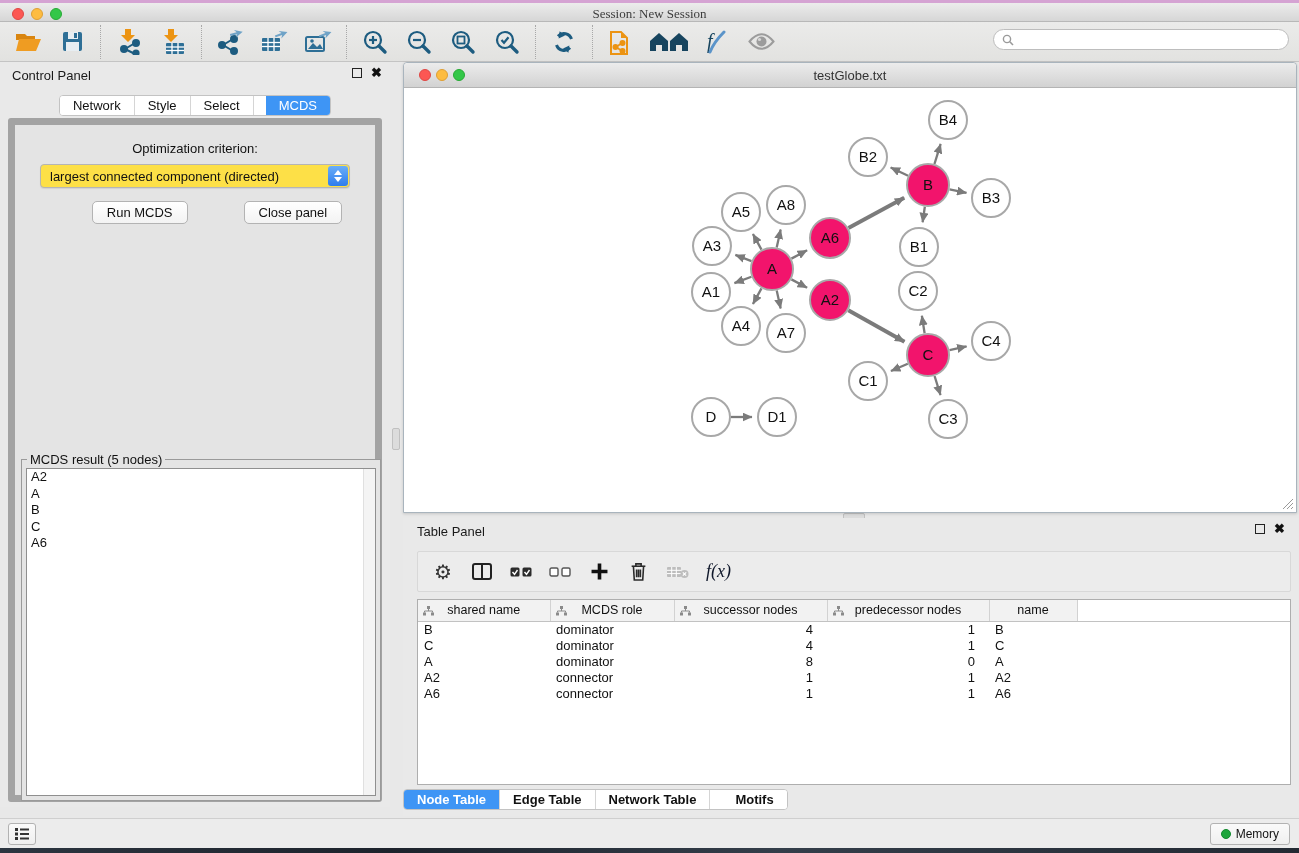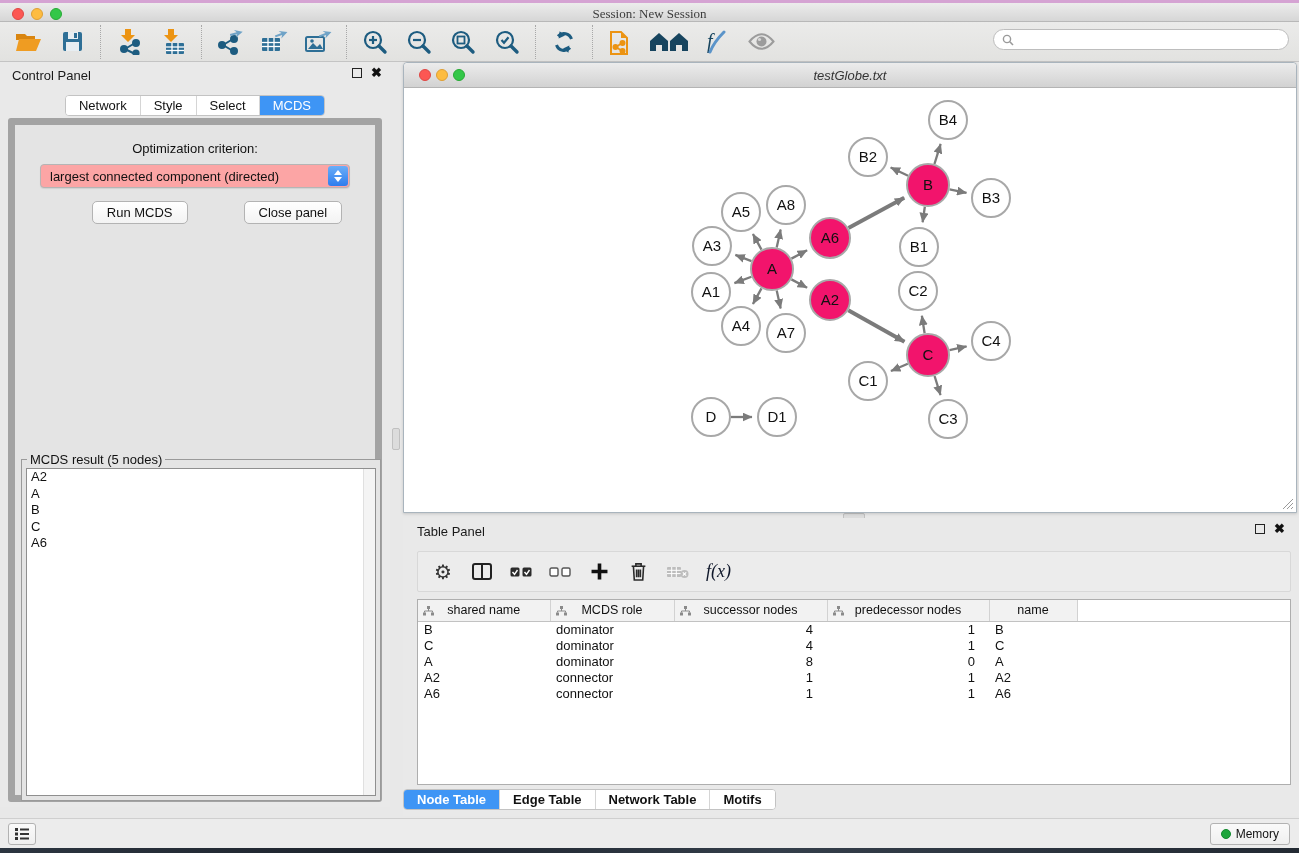--- a/index.html
+++ b/index.html
@@ -30,27 +30,27 @@
   .control-panel { position:absolute; left:0; top:62px; width:390px; height:745px; background:#e9e9e9; }
   .panel-head { position:relative; height:26px; }
   .panel-head .panel-title { position:absolute; left:12px; top:6px; font-size:13px; color:#1a1a1a; }
   .panel-head .win-btns { position:absolute; right:8px; top:6px; display:flex; gap:9px; align-items:center; }
   .float-btn { width:10px; height:10px; border:1.5px solid #222; background:transparent; }
   .close-btn { font-size:13px; font-weight:bold; color:#111; line-height:10px; }
 
   .cp-tabs { position:absolute; left:0; right:0; top:33px; display:flex; justify-content:center; }
   .seg { display:flex; border:1px solid #c3c3c3; border-radius:4px; overflow:hidden; background:#fff; }
   .seg .seg-item { padding:2px 13px; font-size:13px; background:#fff; border-right:1px solid #d5d5d5; color:#111; }
-  .seg .seg-item:last-child { border-right:none; }
+  .seg .seg-item:last-child { border-right:none;margin-left:12px; }
   .seg .seg-item.active { background:#3e95f5; color:#fff; }
 
   .cp-content { position:absolute; left:8px; top:56px; width:374px; height:684px;
     background:#e4e4e4; border:7px solid #a3a3a3; border-radius:3px; }
   .opt-label { text-align:center; margin-top:16px; font-size:13px; }
-  .dropdown { position:relative; margin:8px auto 0 auto; width:310px; height:24px; background:#fca5a5;
+  .dropdown { position:relative; margin:8px auto 0 auto; width:310px; height:24px; background:#fde047;
     border:1px solid #b5b5b5; border-radius:4px; box-shadow:0 1px 1px rgba(0,0,0,.08); }
   .dropdown .dd-text { position:absolute; left:9px; top:4px; font-size:13px; color:#111; white-space:nowrap; }
   .dd-stepper { position:absolute; right:1px; top:1px; width:20px; height:20px; border-radius:3px;
     background:linear-gradient(#6aaef8,#2f7ded); display:flex; flex-direction:column; align-items:center; justify-content:center; gap:2px; }
   .dd-stepper .up { width:0; height:0; border-left:4px solid transparent; border-right:4px solid transparent; border-bottom:5px solid #fff; }
   .dd-stepper .down { width:0; height:0; border-left:4px solid transparent; border-right:4px solid transparent; border-top:5px solid #fff; }
   .cp-buttons { display:flex; justify-content:center; gap:12px; margin-top:13px; }
   .btn { background:linear-gradient(#ffffff,#f3f3f3); border:1px solid #b3b3b3; border-radius:5px;
     padding:3px 14px; font-size:13px; color:#111;margin-left:44px; }
 
@@ -59,21 +59,21 @@
   .result-title { position:absolute; left:5px; top:-8px; background:#e4e4e4; padding:0 3px; font-size:13px; }
   .result-list { position:absolute; left:4px; top:8px; right:4px; bottom:4px; background:#fff;
     border:1px solid #8f8f8f; overflow:hidden; }
   .result-scroll { position:absolute; right:0; top:0; bottom:0; width:12px; background:#f4f4f4; border-left:1px solid #e0e0e0; }
   .result-item { font-size:13px; line-height:16.5px; padding-left:4px; }
 
   
   .net-window { position:absolute; left:403px; top:62px; width:894px; height:451px;
     border:1px solid #a9b4bd; border-radius:4px 4px 0 0; background:#fff; box-shadow:0 1px 3px rgba(0,0,0,.15); }
   .net-titlebar { position:relative; height:25px; background:linear-gradient(#ececec,#d2d2d2);
-    border-bottom:1px solid #b4b4b4; border-radius:4px 4px 0 0;font-style:italic; }
+    border-bottom:1px solid #b4b4b4; border-radius:4px 4px 0 0; }
   .net-titlebar .title { position:absolute; left:0; right:0; top:5px; text-align:center; font-size:13px; color:#333; }
   .net-canvas { position:absolute; left:0; top:25px; right:0; bottom:0; background:#fff; overflow:hidden; }
   .resize-grip { position:absolute; right:2px; bottom:2px; width:13px; height:13px; }
   .splitter-grip-v { position:absolute; left:392px; top:428px; width:8px; height:22px;
     background:#dcdcdc; border:1px solid #c0c0c0; border-radius:2px; }
   .splitter-grip-h { position:absolute; left:843px; top:513px; width:22px; height:7px;
     background:#dcdcdc; border:1px solid #c0c0c0; border-radius:2px; }
 
   
   .table-panel { position:absolute; left:403px; top:518px; width:896px; height:298px; background:#e9e9e9; }

